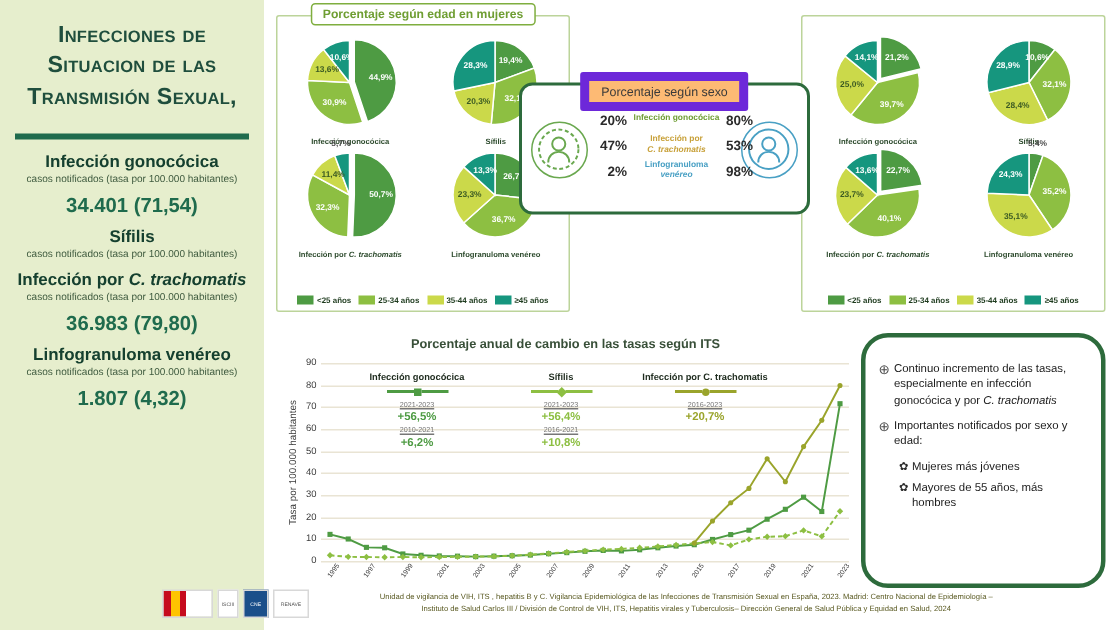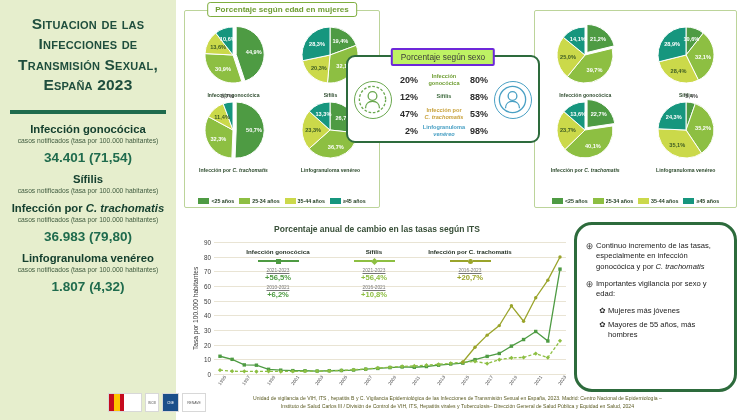--- a/index.html
+++ b/index.html
@@ -90,25 +90,25 @@
   }
 
   
   #sex-box {
     position: absolute; left: 170px; top: 55px; width: 194px; height: 88px;
     border: 2.5px solid #2d6b3c; border-radius: 9px; background: #ffffff;
     z-index: 5;
   }
   #sex-box-title {
     position: absolute; top: -9px; left: 50%; transform: translateX(-50%);
-    background: #bef264; border: 2px solid #6d28d9; border-radius: 2px;
+    background: #fdba74; border: 6px solid #6d28d9; border-radius: 2px;
     font-size: 8.3px; color: #3a3a3a; padding: 2px 8px; white-space: nowrap;
   }
   #sex-rows {
-    position: absolute; left: 44px; top: 14px; right: 42px;
+    position: absolute; left: 44px; top: 14px; right: 28px;
   }
   .sex-row { display: flex; align-items: center; height: 17px; }
   .sex-pct-l { width: 26px; font-size: 9px; font-weight: bold; color: #2b2b2b; text-align: right; }
   .sex-name { flex: 1; text-align: center; font-size: 5.6px; font-weight: bold; line-height: 1.15; }
   .sex-pct-r { width: 26px; font-size: 9px; font-weight: bold; color: #2b2b2b; text-align: left; }
   .avatar { position: absolute; top: 24px; width: 38px; height: 38px; border-radius: 50%; }
   #avatar-female { left: 6px; border: 1.6px solid #6aa84f; }
   #avatar-male { right: 6px; border: 1.6px solid #49a0c4; }
 
   
@@ -162,24 +162,23 @@
   #footer-text {
     position: absolute; left: 178px; right: 8px; top: 5px;
     text-align: center; font-size: 5.1px; color: #5a5a22; line-height: 1.5;
   }
 </style>
 </head>
 <body>
 
 <div id="left-panel">
   <div id="main-title">
+    <div>Infecciones de</div>
     <div>Situacion de las</div>
-    <div>Infecciones de</div>
     <div>Transmisión Sexual,</div>
-    <div>España 2023</div>
   </div>
   <div id="title-rule"></div>
 
   <div class="stat-block">
     <div class="stat-name">Infección gonocócica</div>
     <div class="stat-sub">casos notificados (tasa por 100.000 habitantes)</div>
     <div class="stat-value">34.401 (71,54)</div>
   </div>
 
   <div class="stat-block">
@@ -315,25 +314,20 @@
             <circle cx="20" cy="16" r="5"></circle>
             <path d="M12 30c0-5 3.5-8 8-8s8 3 8 8"></path>
           </g>
         </svg>
     </div>
     <div id="sex-rows">
         <div class="sex-row">
           <div class="sex-pct-l">20%</div>
           <div class="sex-name" style="color: rgb(111, 158, 51);">Infección gonocócica</div>
           <div class="sex-pct-r">80%</div>
-        </div>
-        <div class="sex-row">
-          <div class="sex-pct-l">12%</div>
-          <div class="sex-name" style="color: rgb(63, 107, 63);">Sífilis</div>
-          <div class="sex-pct-r">88%</div>
         </div>
         <div class="sex-row">
           <div class="sex-pct-l">47%</div>
           <div class="sex-name" style="color: rgb(200, 161, 58);">Infección por <br><i>C. trachomatis</i></div>
           <div class="sex-pct-r">53%</div>
         </div>
         <div class="sex-row">
           <div class="sex-pct-l">2%</div>
           <div class="sex-name" style="color: rgb(73, 160, 196);">Linfogranuloma <br><i>venéreo</i></div>
           <div class="sex-pct-r">98%</div>
@@ -496,21 +490,21 @@
   </div>
 
   <div id="key-box">
     <div id="key-list">
         <div class="key-item">
           <div class="key-bullet">⊕</div>
           <div class="key-text">Continuo incremento de las tasas, especialmente en infección gonocócica y por <i>C. trachomatis</i></div>
         </div>
         <div class="key-item">
           <div class="key-bullet">⊕</div>
-          <div class="key-text">Importantes vigilancia por sexo y edad:</div>
+          <div class="key-text">Importantes notificados por sexo y edad:</div>
         </div>
         <div class="key-sub">
           <div class="key-bullet">✿</div>
           <div class="key-text">Mujeres más jóvenes</div>
         </div>
         <div class="key-sub">
           <div class="key-bullet">✿</div>
           <div class="key-text">Mayores de 55 años, más hombres</div>
         </div>
       </div>

